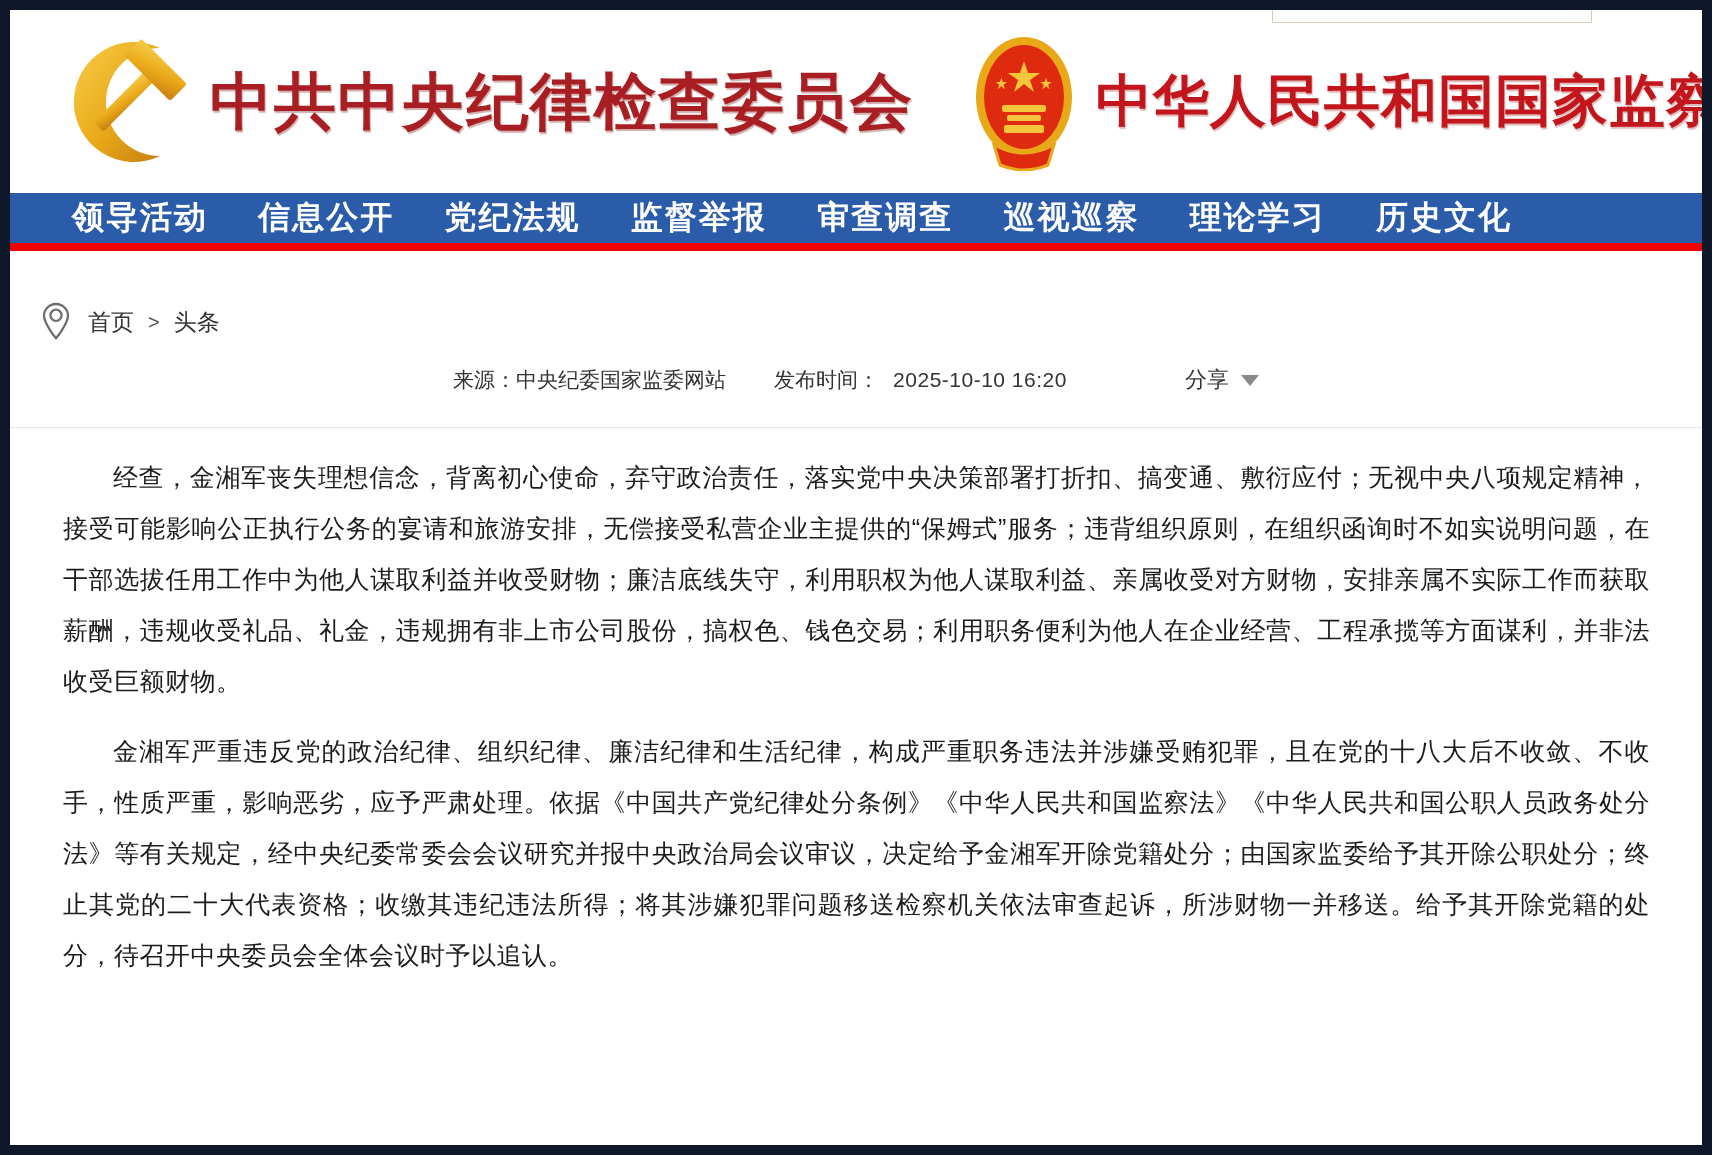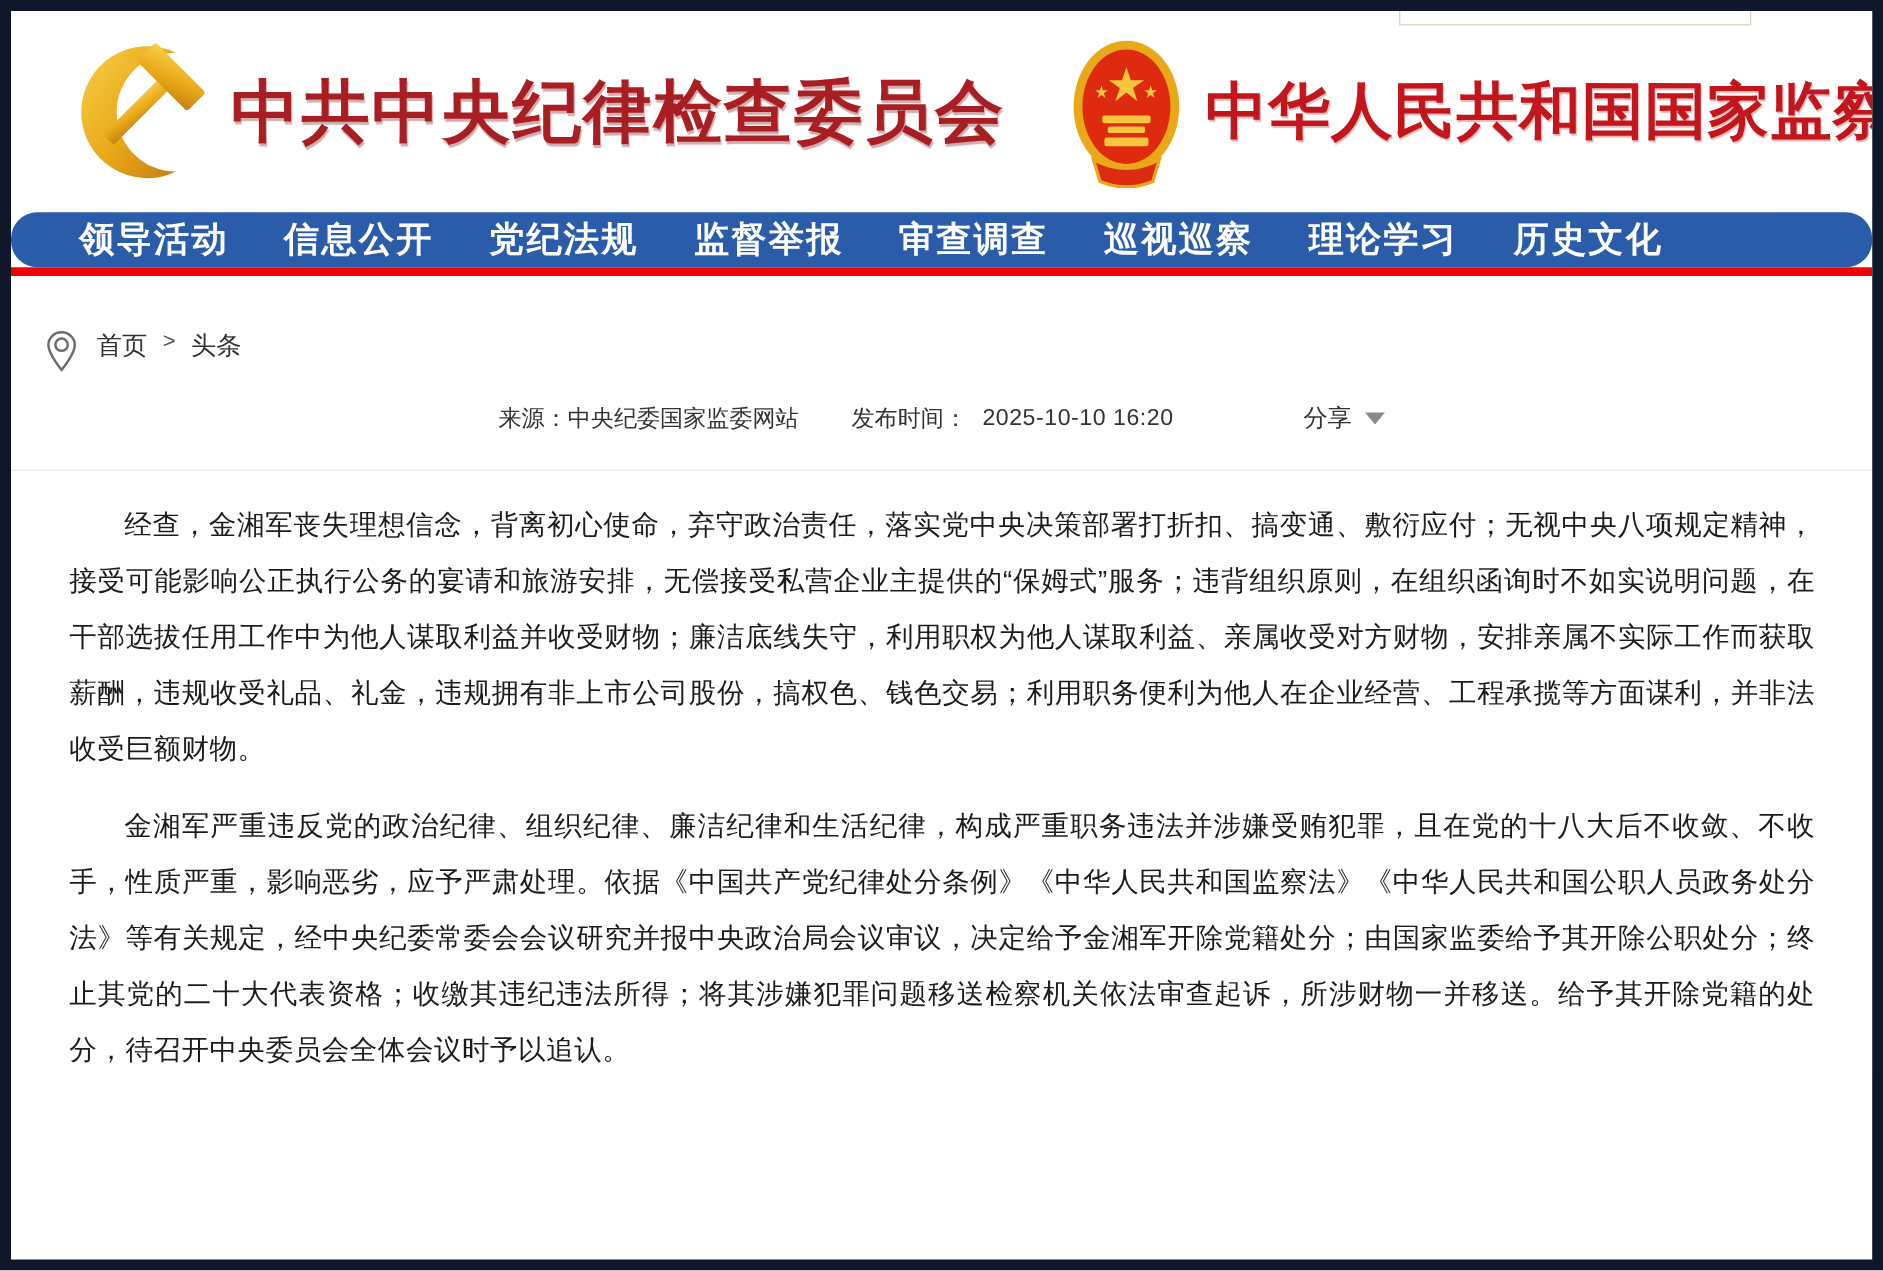--- a/index.html
+++ b/index.html
@@ -39,31 +39,30 @@
     font-family:"Liberation Serif","DejaVu Serif",serif;
     font-weight:bold;font-size:56px;color:#c3161c;letter-spacing:1px;
     text-shadow:1px 2px 1px rgba(150,20,20,.3);
     white-space:nowrap;
   }
   
   nav{
     height:50px;background:#2a5caa;
     display:flex;align-items:center;justify-content:space-between;
     padding:0 190px 0 62px;
-    border-radius:24px;
   }
   nav a{
     color:#ffffff;text-decoration:none;
     font-family:"Liberation Serif","DejaVu Serif",serif;
     font-weight:bold;font-size:32px;letter-spacing:2px;white-space:nowrap;
   }
   
   main{background:#ffffff;}
   .breadcrumb{
-    display:flex;
+    display:flex;align-items:center;
     padding:48px 0 0 30px;height:46px;
     font-size:23px;color:#333333;
   }
   .pin-icon{width:32px;height:42px;margin-right:16px;}
   .crumb{color:#333333;text-decoration:none;}
   .crumb-sep{margin:0 14px;color:#555555;font-size:20px;}
   .article-title{
     margin:52px 40px 0 40px;
     text-align:center;
     font-size:33px;font-weight:bold;color:#29618f;

